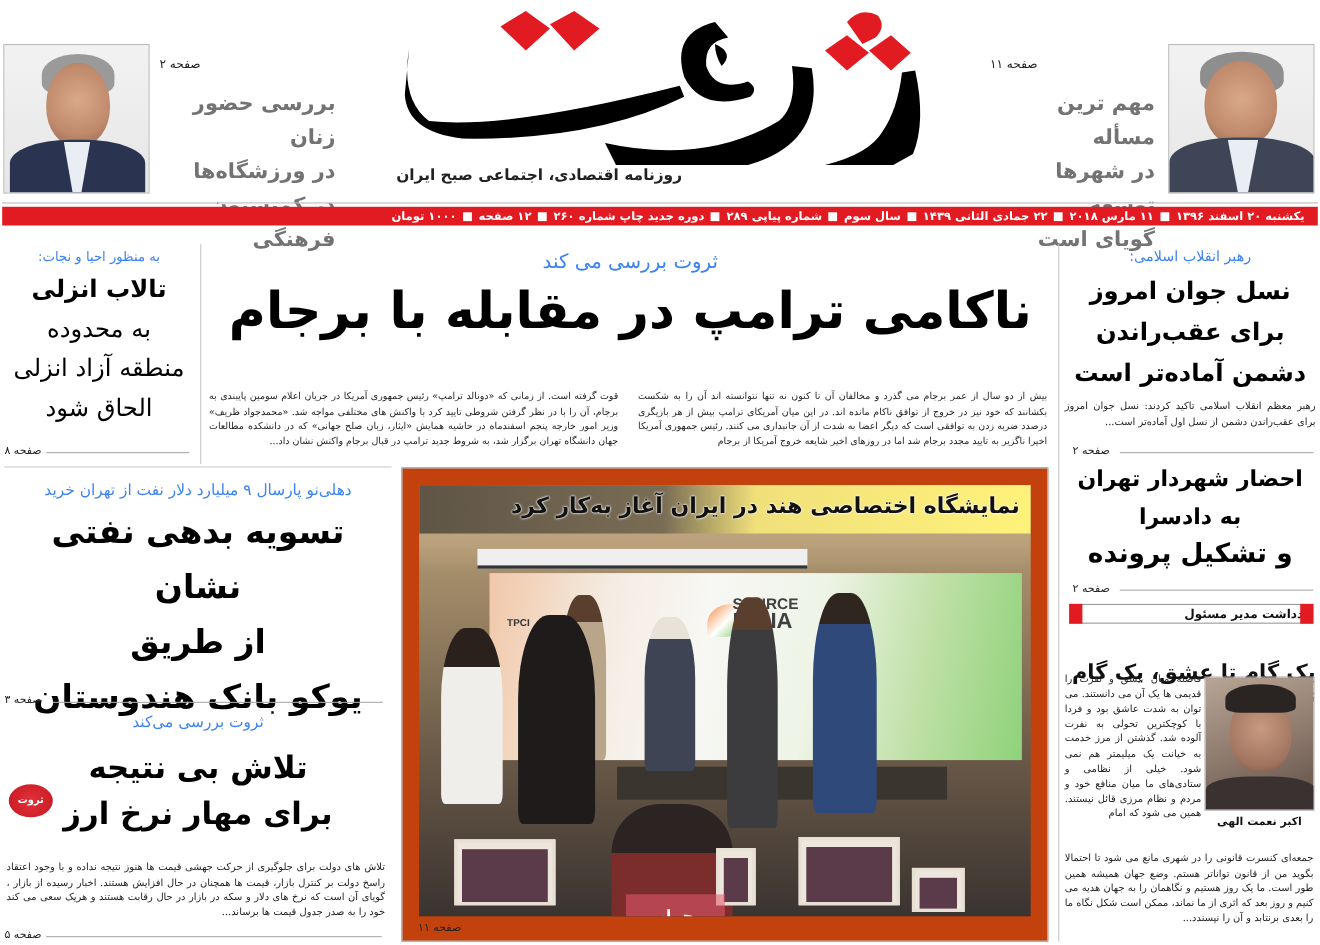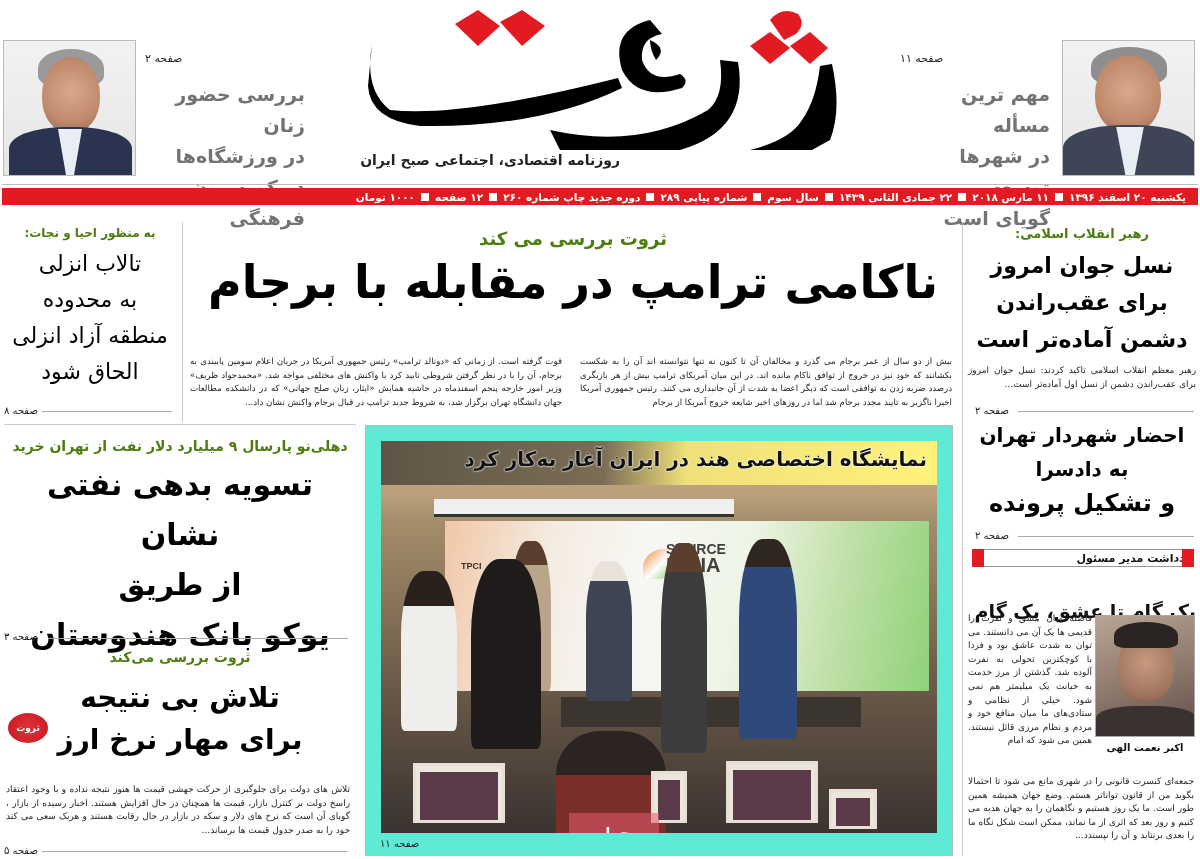--- a/index.html
+++ b/index.html
@@ -44,27 +44,27 @@
     display: flex; align-items: center; justify-content: flex-start; padding-right: 12px; gap: 6px; white-space: nowrap;
   }
   .info-bar .sq { display: inline-block; width: 8px; height: 8px; background: #fff; }
   .top-rule { position: absolute; left: 2px; top: 184px; width: 1196px; height: 1px; background: #bbb; }
 
   
   .vrule { position: absolute; width: 1px; background: #c8c8c8; }
   .hrule { position: absolute; height: 1px; background: #aaa; }
 
   
-  .kicker { font-weight: bold; color: #4d7c0f; text-align: center; }
+  .kicker { font-weight: normal; color: #3b82f6; text-align: center; }
   .headline { font-weight: bold; color: #000; text-align: center; }
   .body-text { font-family: "DejaVu Serif", serif; font-size: 8.6px; line-height: 13.5px; color: #222; text-align: justify; }
   .pageref { font-size: 10px; color: #222; }
 
   
-  .photo-frame { position: absolute; left: 365px; top: 425px; width: 588px; height: 431px; border: 1px solid #bbb; background: #5eead4; }
+  .photo-frame { position: absolute; left: 365px; top: 425px; width: 588px; height: 431px; border: 1px solid #bbb; background: #c2410c; }
   .photo {
     position: absolute; left: 15px; top: 15px; width: 556px; height: 392px; overflow: hidden;
     background: linear-gradient(180deg, #c9b08b 0%, #b9a07a 14%, #a58e6b 20%, #6b5a48 62%, #3a3330 100%);
   }
   .photo-banner {
     position: absolute; left: 0; top: 0; width: 100%; height: 44px;
     background: linear-gradient(90deg, #5f5546 0%, #7a6d55 40%, #f0e07a 55%, #fff27a 100%);
   }
   .photo-title {
     position: absolute; right: 10px; top: 6px; font-size: 20px; font-weight: bold; color: #111;
@@ -170,21 +170,21 @@
   <span>۱۲ صفحه</span>
   <span class="sq"></span>
   <span>۱۰۰۰ تومان</span>
 </div>
 
 <div class="vrule" style="left:182px; top:222px; height:200px;"></div>
 <div class="vrule" style="left:962px; top:222px; height:634px;"></div>
 
 <div class="abs" style="left:0; top:222px; width:180px; height:198px;">
   <div class="kicker" style="font-size:12px; margin-top:4px;">به منظور احیا و نجات:</div>
-  <div class="headline" style="font-size:22px; line-height:36px; font-weight:normal; margin-top:6px;">تالاب انزلی</div>
+  <div class="headline" style="font-size:22px; line-height:36px; font-weight:bold; margin-top:6px;">تالاب انزلی</div>
   <div class="headline" style="font-size:22px; line-height:36px; font-weight:normal;">به محدوده</div>
   <div class="headline" style="font-size:22px; line-height:36px; font-weight:normal;">منطقه آزاد انزلی</div>
   <div class="headline" style="font-size:22px; line-height:36px; font-weight:normal;">الحاق شود</div>
 </div>
 <div class="pageref abs" style="left:4px; top:405px;">صفحه ۸</div>
 <div class="hrule" style="left:42px; top:411px; width:130px;"></div>
 
 <div class="abs" style="left:186px; top:222px; width:774px; height:200px;">
   <div class="kicker" style="font-size:18px; margin-top:6px;">ثروت بررسی می کند</div>
   <div class="headline" style="font-size:46px; line-height:66px; letter-spacing:-1px;">ناکامی ترامپ در مقابله با برجام</div>

